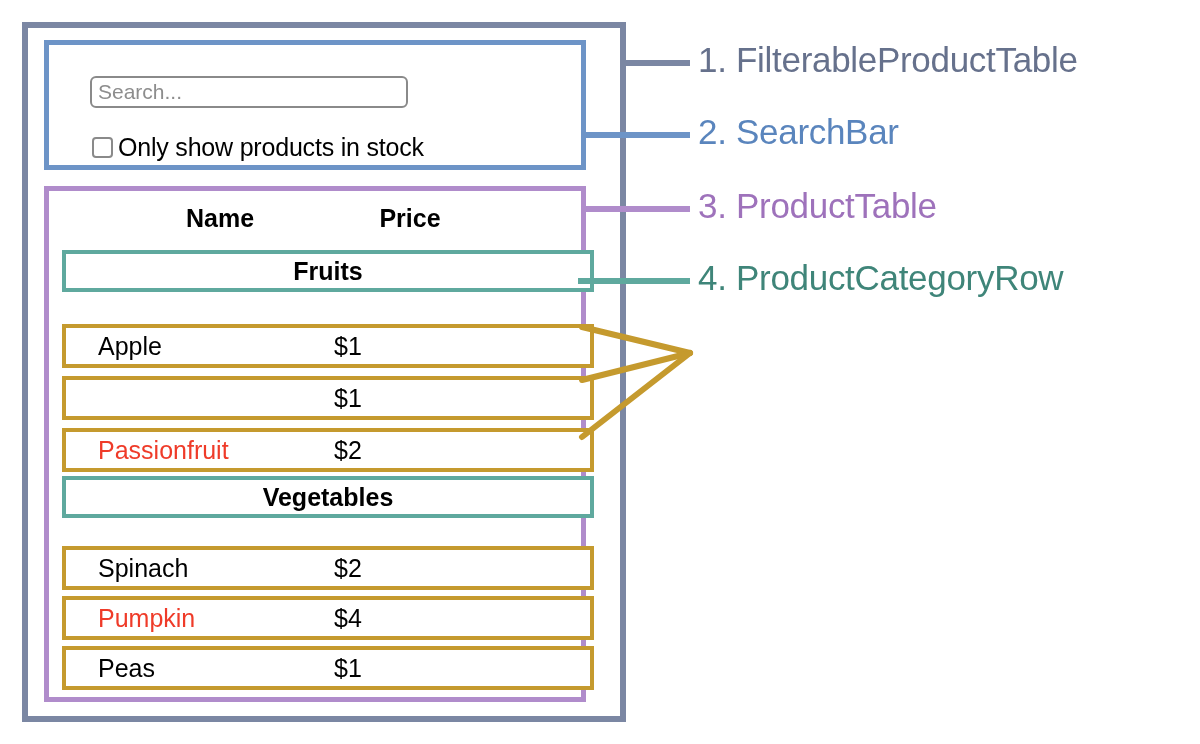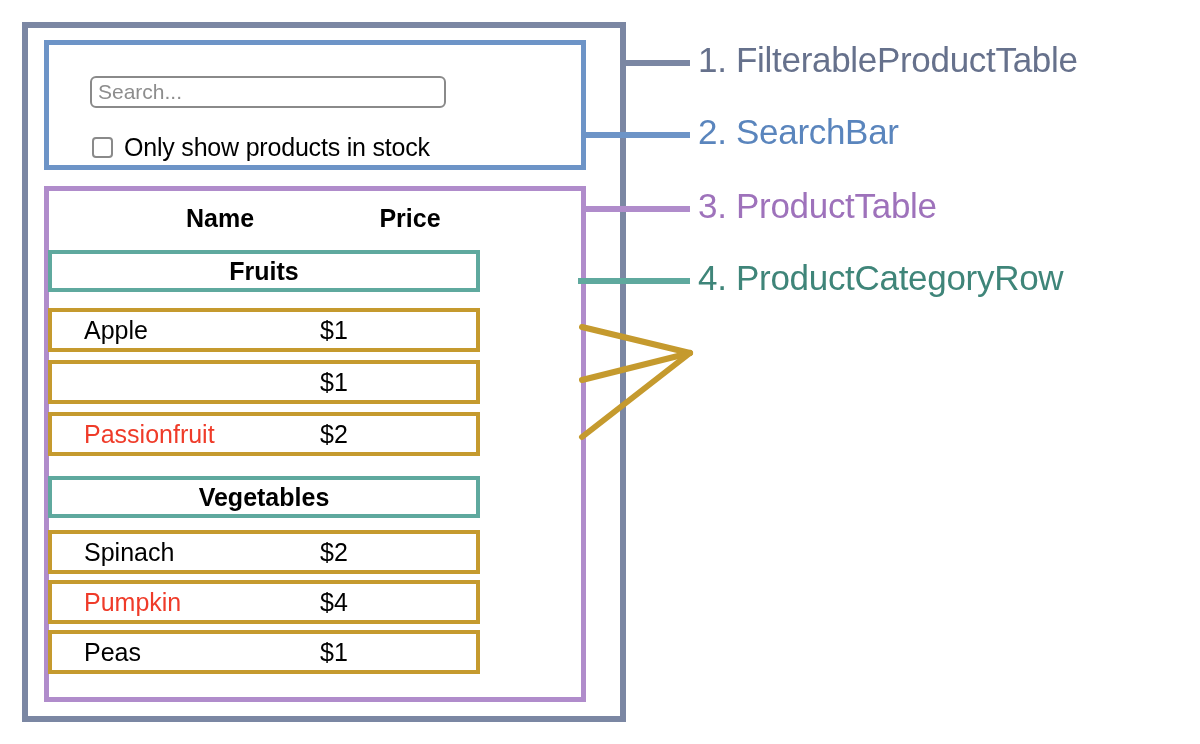--- a/index.html
+++ b/index.html
@@ -51,21 +51,21 @@
     width: 542px;
     height: 516px;
     border: 5px solid #b08ccb;
   }
 
   
   #search-input {
     position: absolute;
     left: 90px;
     top: 76px;
-    width: 356px;
+    width: 318px;
     height: 32px;
     box-sizing: border-box;
     border: 2px solid #8a8a8a;
     border-radius: 6px;
     background: #ffffff;
     font-family: "Liberation Sans", sans-serif;
     font-size: 21px;
     color: #7a7a7a;
     padding: 0 6px;
     line-height: 28px;
@@ -73,21 +73,21 @@
   }
   #search-input::placeholder { color: #8d8d8d; opacity: 1; }
 
   #checkbox-row {
     position: absolute;
     left: 92px;
     top: 130px;
     height: 34px;
     display: flex;
     align-items: center;
-    gap: 11px;
+    gap: 5px;
   }
   #stock-checkbox {
     width: 21px;
     height: 21px;
     box-sizing: border-box;
     border: 2px solid #8a8a8a;
     border-radius: 4px;
     background: #ffffff;
     flex: 0 0 auto;
   }
@@ -113,22 +113,22 @@
     font-size: 25px;
     font-weight: bold;
     color: #000000;
     line-height: 44px;
   }
   #head-name  { left: 100px; width: 120px; text-align: center; }
   #head-price { left: 290px; width: 120px; text-align: center; }
 
   .row {
     position: absolute;
-    left: 48px;
-    width: 432px;
+    left: 62px;
+    width: 532px;
     box-sizing: border-box;
     background: #ffffff;
   }
 
   .category-row {
     height: 42px;
     border: 4px solid #5fa99e;
     display: flex;
     align-items: center;
     justify-content: center;
@@ -137,20 +137,21 @@
     font-size: 25px;
     font-weight: bold;
     color: #000000;
   }
 
   .product-row {
     height: 44px;
     border: 4px solid #c59a2e;
     display: flex;
     align-items: center;
+    margin-top: 16px;
   }
   .cell-name {
     position: absolute;
     left: 32px;
     font-size: 25px;
     color: #000000;
     white-space: nowrap;
   }
   .cell-price {
     position: absolute;

